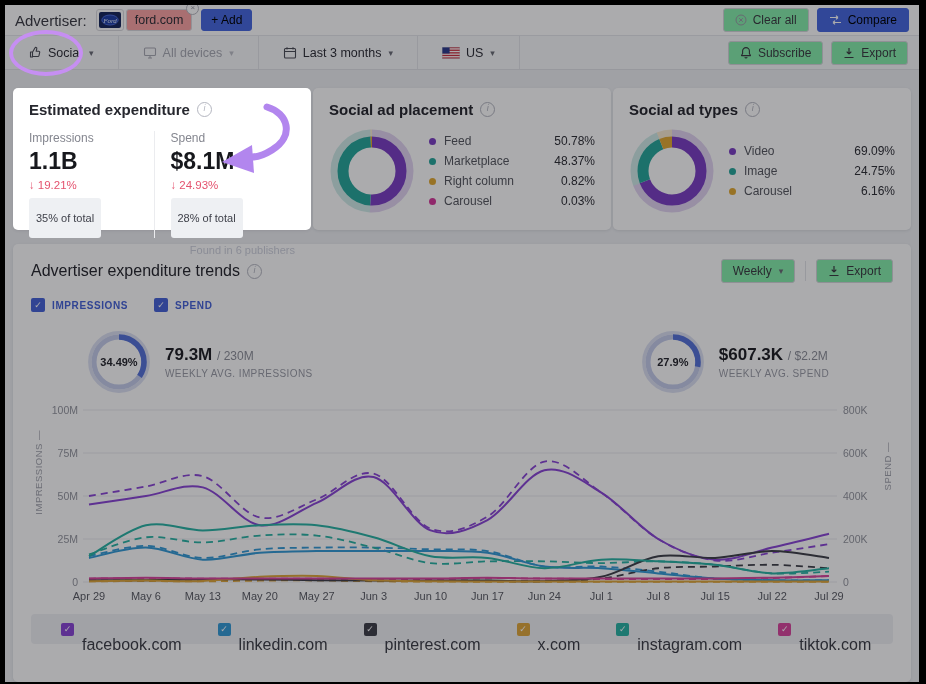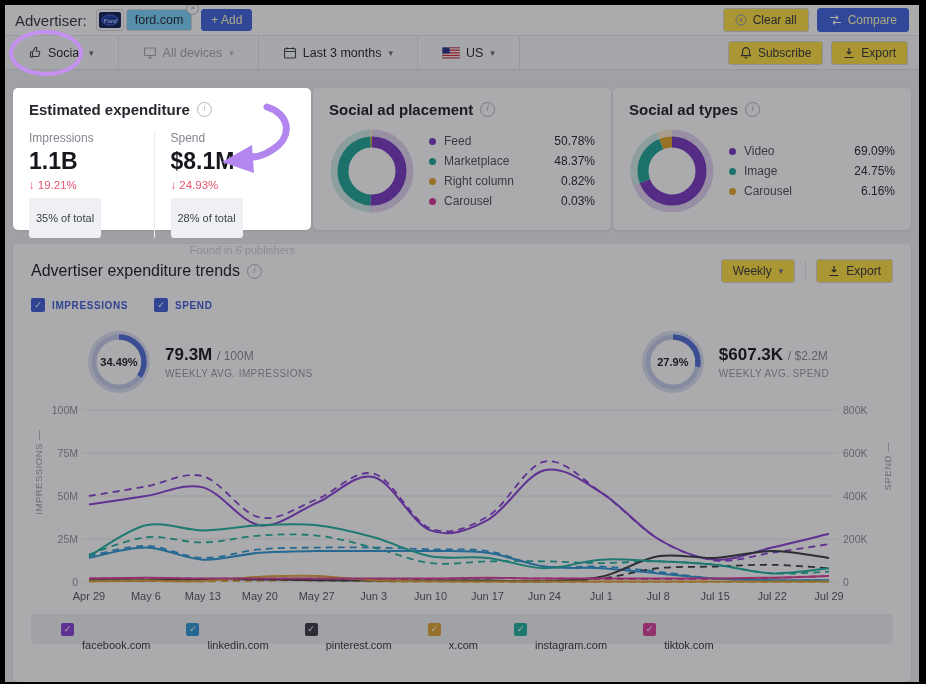--- a/index.html
+++ b/index.html
@@ -7,27 +7,27 @@
          padding:5px 7px 2px 5px;font-family:"Liberation Sans",sans-serif;overflow:hidden;}
   .app{position:relative;width:100%;height:100%;background:#eef0f3;overflow:hidden;}
 
   
   .topbar{height:30px;background:#fff;display:flex;align-items:center;justify-content:space-between;padding:0 10px;}
   .tb-left{display:flex;align-items:center;gap:9px;}
   .adv-label{font-size:15px;color:#3a3b43;}
   .chip{position:relative;display:flex;align-items:center;gap:0;}
   .chip-logo{width:26px;height:20px;border:1px solid #d9dade;border-radius:3px;background:#fff;
              display:flex;align-items:center;justify-content:center;margin-right:2px;}
-  .chip-name{border:1px solid #d9dade;border-radius:3px;background:#7dd3fc;font-size:12.5px;color:#2e2f36;
+  .chip-name{border:1px solid #d9dade;border-radius:3px;background:#fca5a5;font-size:12.5px;color:#2e2f36;
              padding:2px 8px;height:16px;line-height:16px;}
   .chip-close{position:absolute;top:-7px;right:-7px;width:11px;height:11px;border:1px solid #b6b8c0;border-radius:50%;
               background:#fff;color:#9a9ca6;font-size:8px;line-height:9px;text-align:center;cursor:pointer;}
-  .btn{display:inline-flex;align-items:center;gap:6px;border:1px solid #d5d6db;background:#fde047;border-radius:3px;
+  .btn{display:inline-flex;align-items:center;gap:6px;border:1px solid #d5d6db;background:#86efac;border-radius:3px;
        font-size:12px;color:#3a3b41;padding:4px 11px;cursor:pointer;white-space:nowrap;}
-  .btn.primary{background:#4668e0;border-color:#4668e0;color:#fef9c3;}
+  .btn.primary{background:#4668e0;border-color:#4668e0;color:#000000;}
   .btn.small{padding:3px 9px;}
   .tb-right{display:flex;align-items:center;gap:8px;}
 
   
   .filterbar{height:33px;background:#f8f9fb;border-top:1px solid #e6e7ec;border-bottom:1px solid #e1e2e7;
              display:flex;align-items:center;justify-content:space-between;}
   .fb-left{display:flex;align-items:stretch;height:100%;}
   .filter{display:flex;align-items:center;gap:6px;padding:0 24px;border-right:1px solid #e4e5ea;
           font-size:12.5px;color:#2d2e36;cursor:pointer;text-align:center;}
   .filter.disabled{color:#a8aab3;cursor:default;}
@@ -90,21 +90,21 @@
   .chart-wrap{position:relative;margin-top:8px;}
   .yaxis-name{position:absolute;writing-mode:vertical-rl;transform:rotate(180deg);
               font-size:9.5px;color:#a2a4ad;letter-spacing:.5px;}
   .yaxis-name.left{left:2px;top:28px;}
   .yaxis-name.right{right:0px;top:40px;}
 
   .chart-legend{margin-top:6px;height:30px;background:#f0f1f5;border-radius:4px;display:flex;align-items:center;
                 gap:36px;padding:0 30px;}
   .cl-item{display:flex;align-items:center;gap:8px;cursor:pointer;}
   .cl-box{width:13px;height:13px;border-radius:2px;color:#fff;font-size:9px;line-height:13px;text-align:center;flex:none;}
-  .cl-label{font-size:11px;color:#3c3e46;margin-top:31px;}
+  .cl-label{font-size:16px;color:#3c3e46;margin-top:31px;}
 
   
   .overlay{position:absolute;inset:0;background:rgba(8,9,14,.34);z-index:40;pointer-events:none;}
   .anno-ellipse{position:absolute;left:9px;top:30px;width:66px;height:38px;border:4px solid #c68ff2;
                 border-radius:50%;z-index:60;pointer-events:none;}
   .anno-arrow{position:absolute;left:212px;top:100px;z-index:60;pointer-events:none;}
   svg{display:block;}
 </style>
 </head>
 <body>
@@ -366,21 +366,21 @@
           <div class="gauge-group">
             <div class="gauge-wrap">
               <svg width="64" height="64" viewBox="0 0 64 64">
                   <circle cx="32" cy="32" r="29.2" fill="none" stroke="#dde1f3" stroke-width="3.4"></circle>
                   <circle cx="32" cy="32" r="25" fill="none" stroke="#c6ceec" stroke-width="5"></circle>
                   <circle cx="32" cy="32" r="25" fill="none" stroke="#5673d9" stroke-width="5.6" stroke-dasharray="54.17676531115599 157.07963267948966" transform="rotate(-90 32 32)"></circle>
                 </svg>
               <div class="gauge-pct">34.49%</div>
             </div>
             <div class="gauge-text">
-              <div class="gt-line"><span>79.3M</span> <span class="gt-total">/ 100M</span></div>
+              <div class="gt-line"><span>79.3M</span> <span class="gt-total">/ 230M</span></div>
               <div class="gt-cap">WEEKLY AVG. IMPRESSIONS</div>
             </div>
           </div>
           <div class="gauge-group">
             <div class="gauge-wrap">
               <svg width="64" height="64" viewBox="0 0 64 64">
                   <circle cx="32" cy="32" r="29.2" fill="none" stroke="#dde1f3" stroke-width="3.4"></circle>
                   <circle cx="32" cy="32" r="25" fill="none" stroke="#c6ceec" stroke-width="5"></circle>
                   <circle cx="32" cy="32" r="25" fill="none" stroke="#5673d9" stroke-width="5.6" stroke-dasharray="43.82521751757761 157.07963267948966" transform="rotate(-90 32 32)"></circle>
                 </svg>

